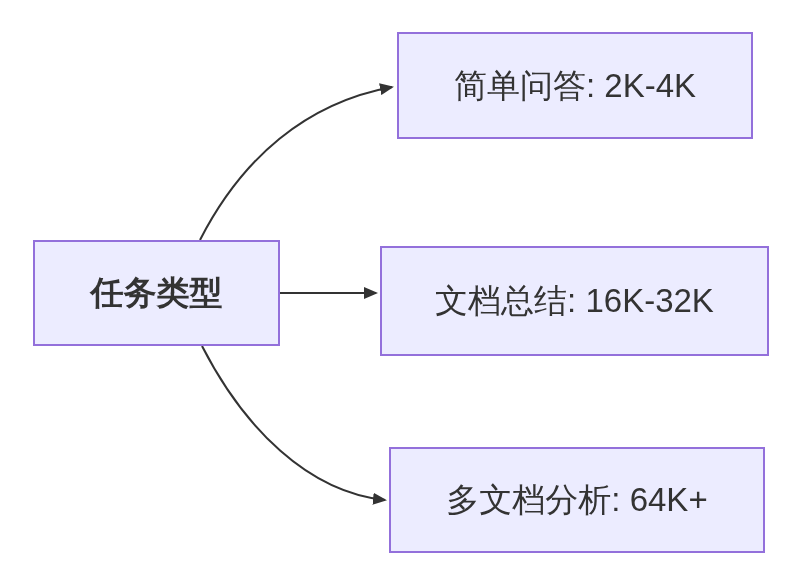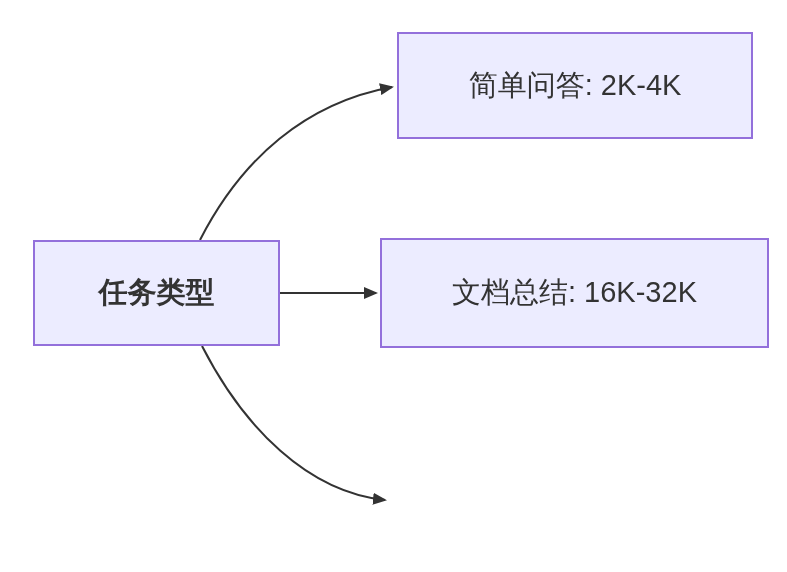--- a/index.html
+++ b/index.html
@@ -33,28 +33,28 @@
   }
   .node {
     position: absolute;
     box-sizing: border-box;
     background: var(--node-fill, #ececff);
     border: 2px solid var(--node-border, #9370db);
     color: var(--text-color, #333333);
     display: flex;
     align-items: center;
     justify-content: center;
-    font-size: 29px;
+    font-size: 33px;
     line-height: 1.15;
     text-align: center;
     white-space: nowrap;
   }
   .node-source { left: 33px;  top: 240px; width: 247px; height: 106px; font-weight: bold; }
   .node-top    { left: 397px; top: 32px;  width: 356px; height: 107px; }
-  .node-mid    { left: 380px; top: 238px; width: 389px; height: 110px; }
+  .node-mid    { left: 380px; top: 246px; width: 389px; height: 110px; }
   .node-bottom { left: 389px; top: 447px; width: 376px; height: 106px; }
 </style>
 </head>
 <body>
 
 <div class="canvas">
 
   <svg class="edges-layer" width="787" height="572" viewBox="0 0 787 572" xmlns="http://www.w3.org/2000/svg">
     <defs>
       <marker id="arrowhead" markerUnits="userSpaceOnUse" viewBox="0 0 14 12" markerWidth="14" markerHeight="12" refX="12" refY="6" orient="auto">
@@ -71,14 +71,17 @@
   </div>
 
   <div class="node node-top">
     <span>简单问答: 2K-4K</span>
   </div>
 
   <div class="node node-mid">
     <span>文档总结: 16K-32K</span>
   </div>
 
+  <div class="node node-bottom">
+    <span>多文档分析: 64K+</span>
+  </div>
 
 </div>
 
 </body></html>

